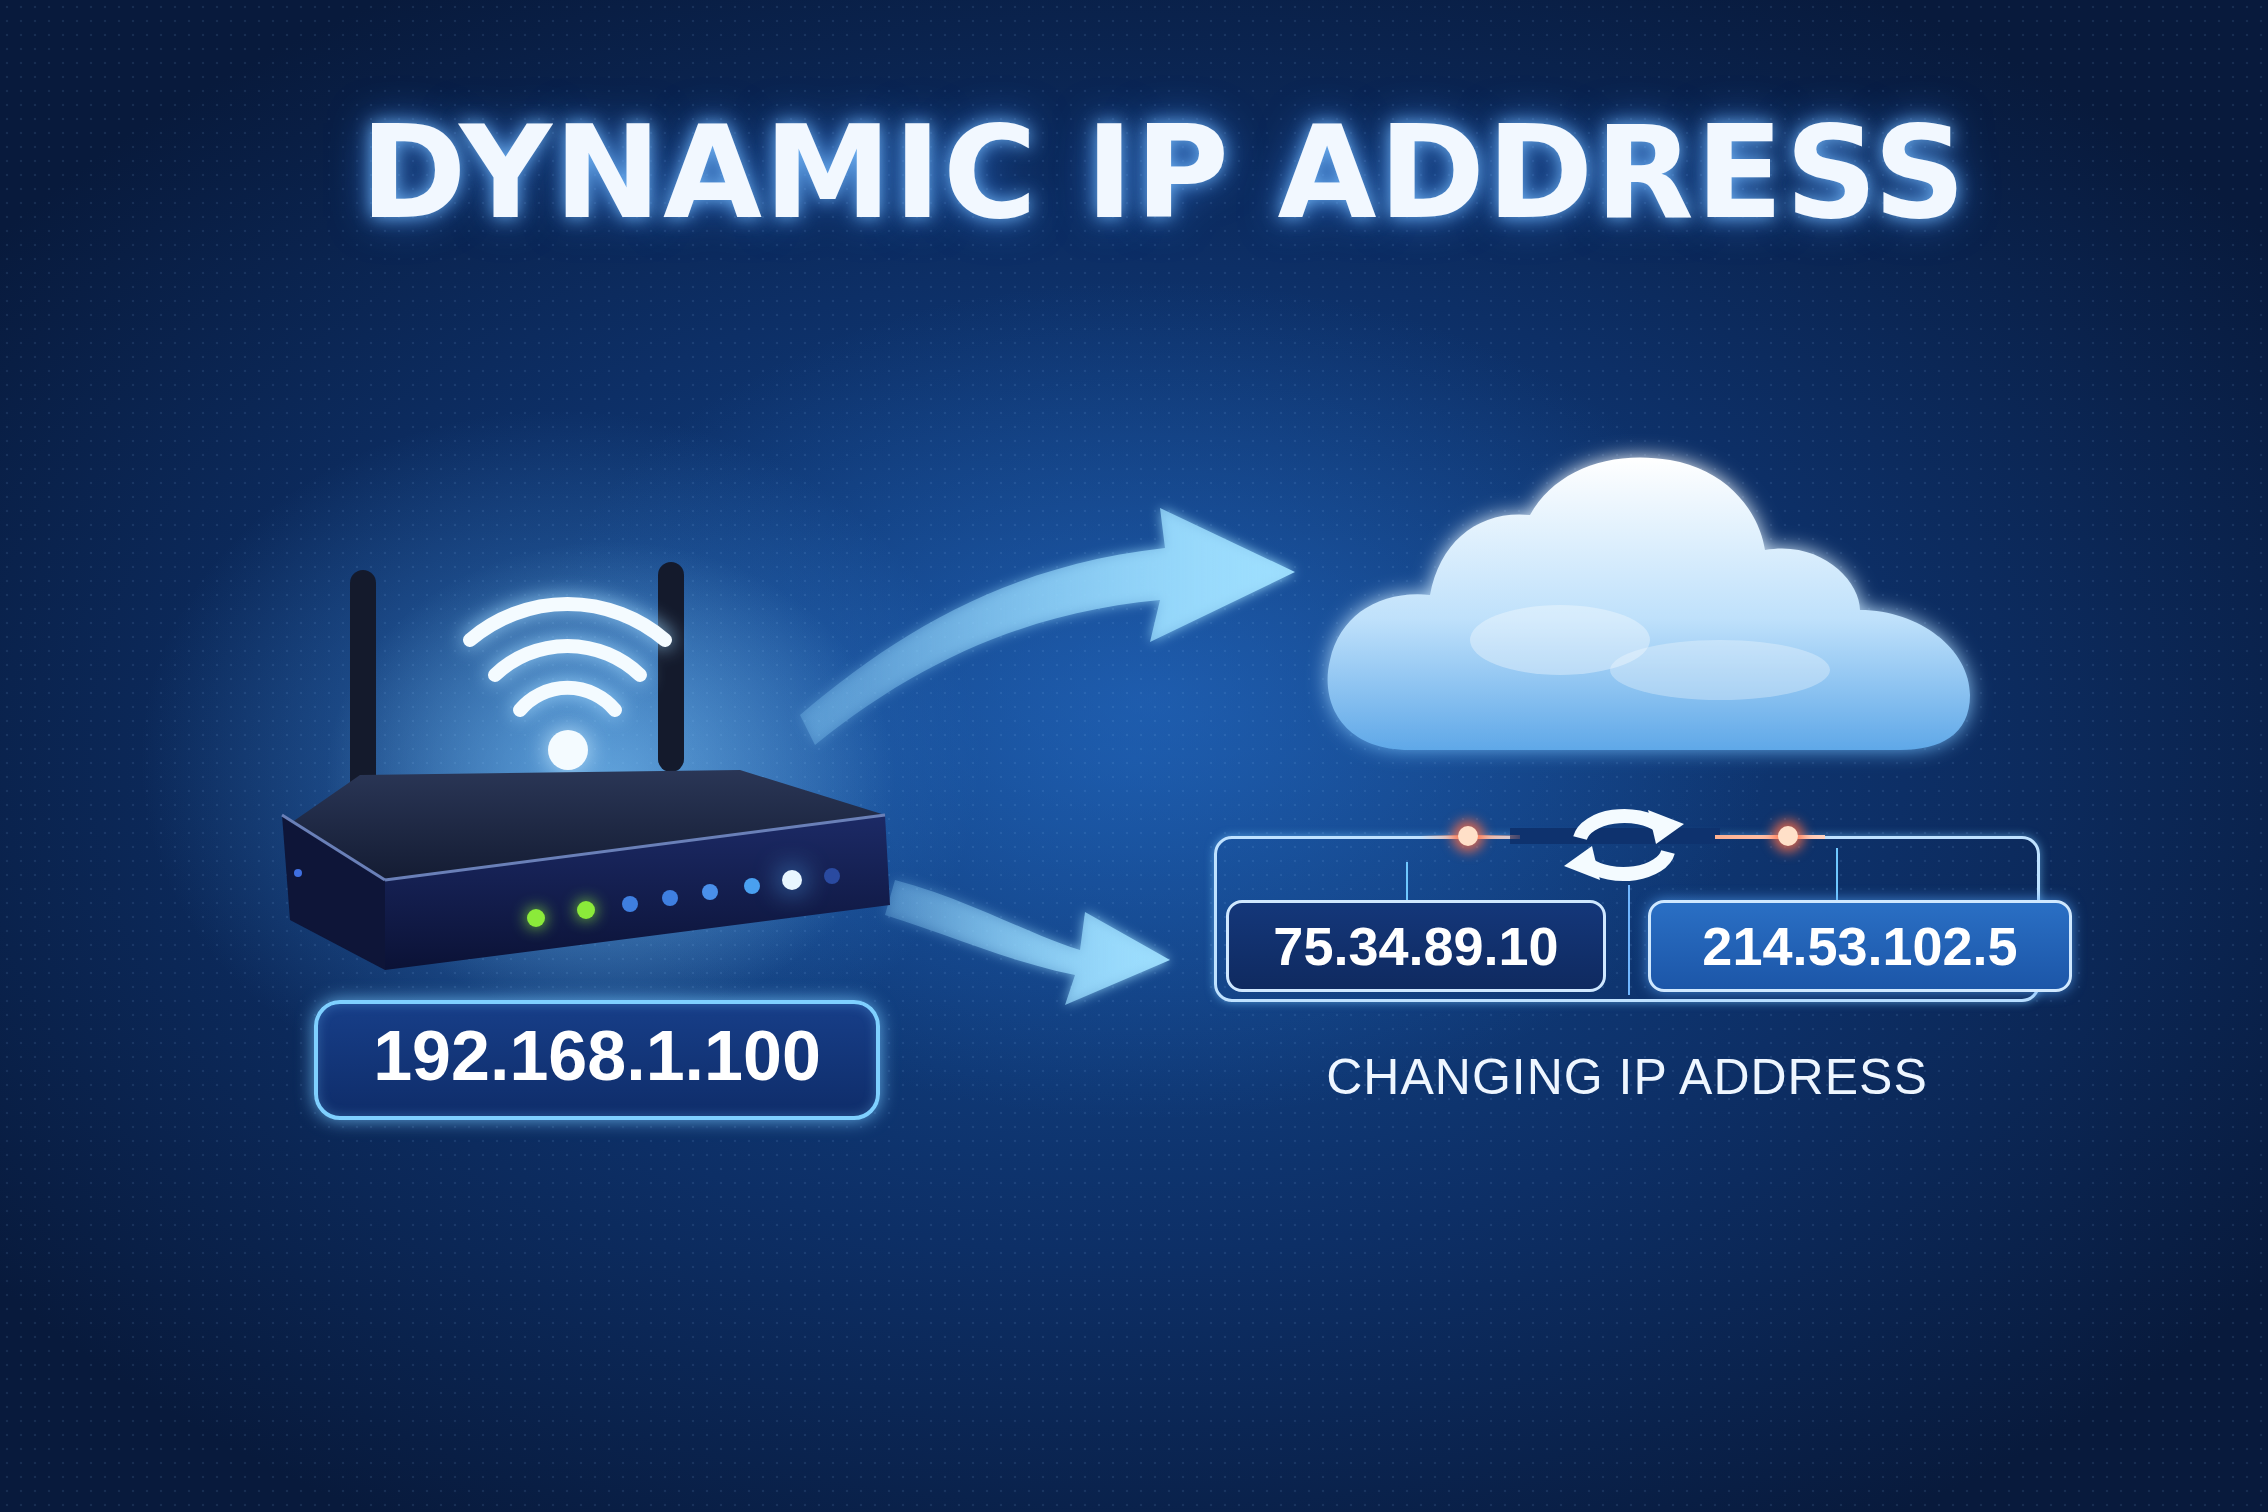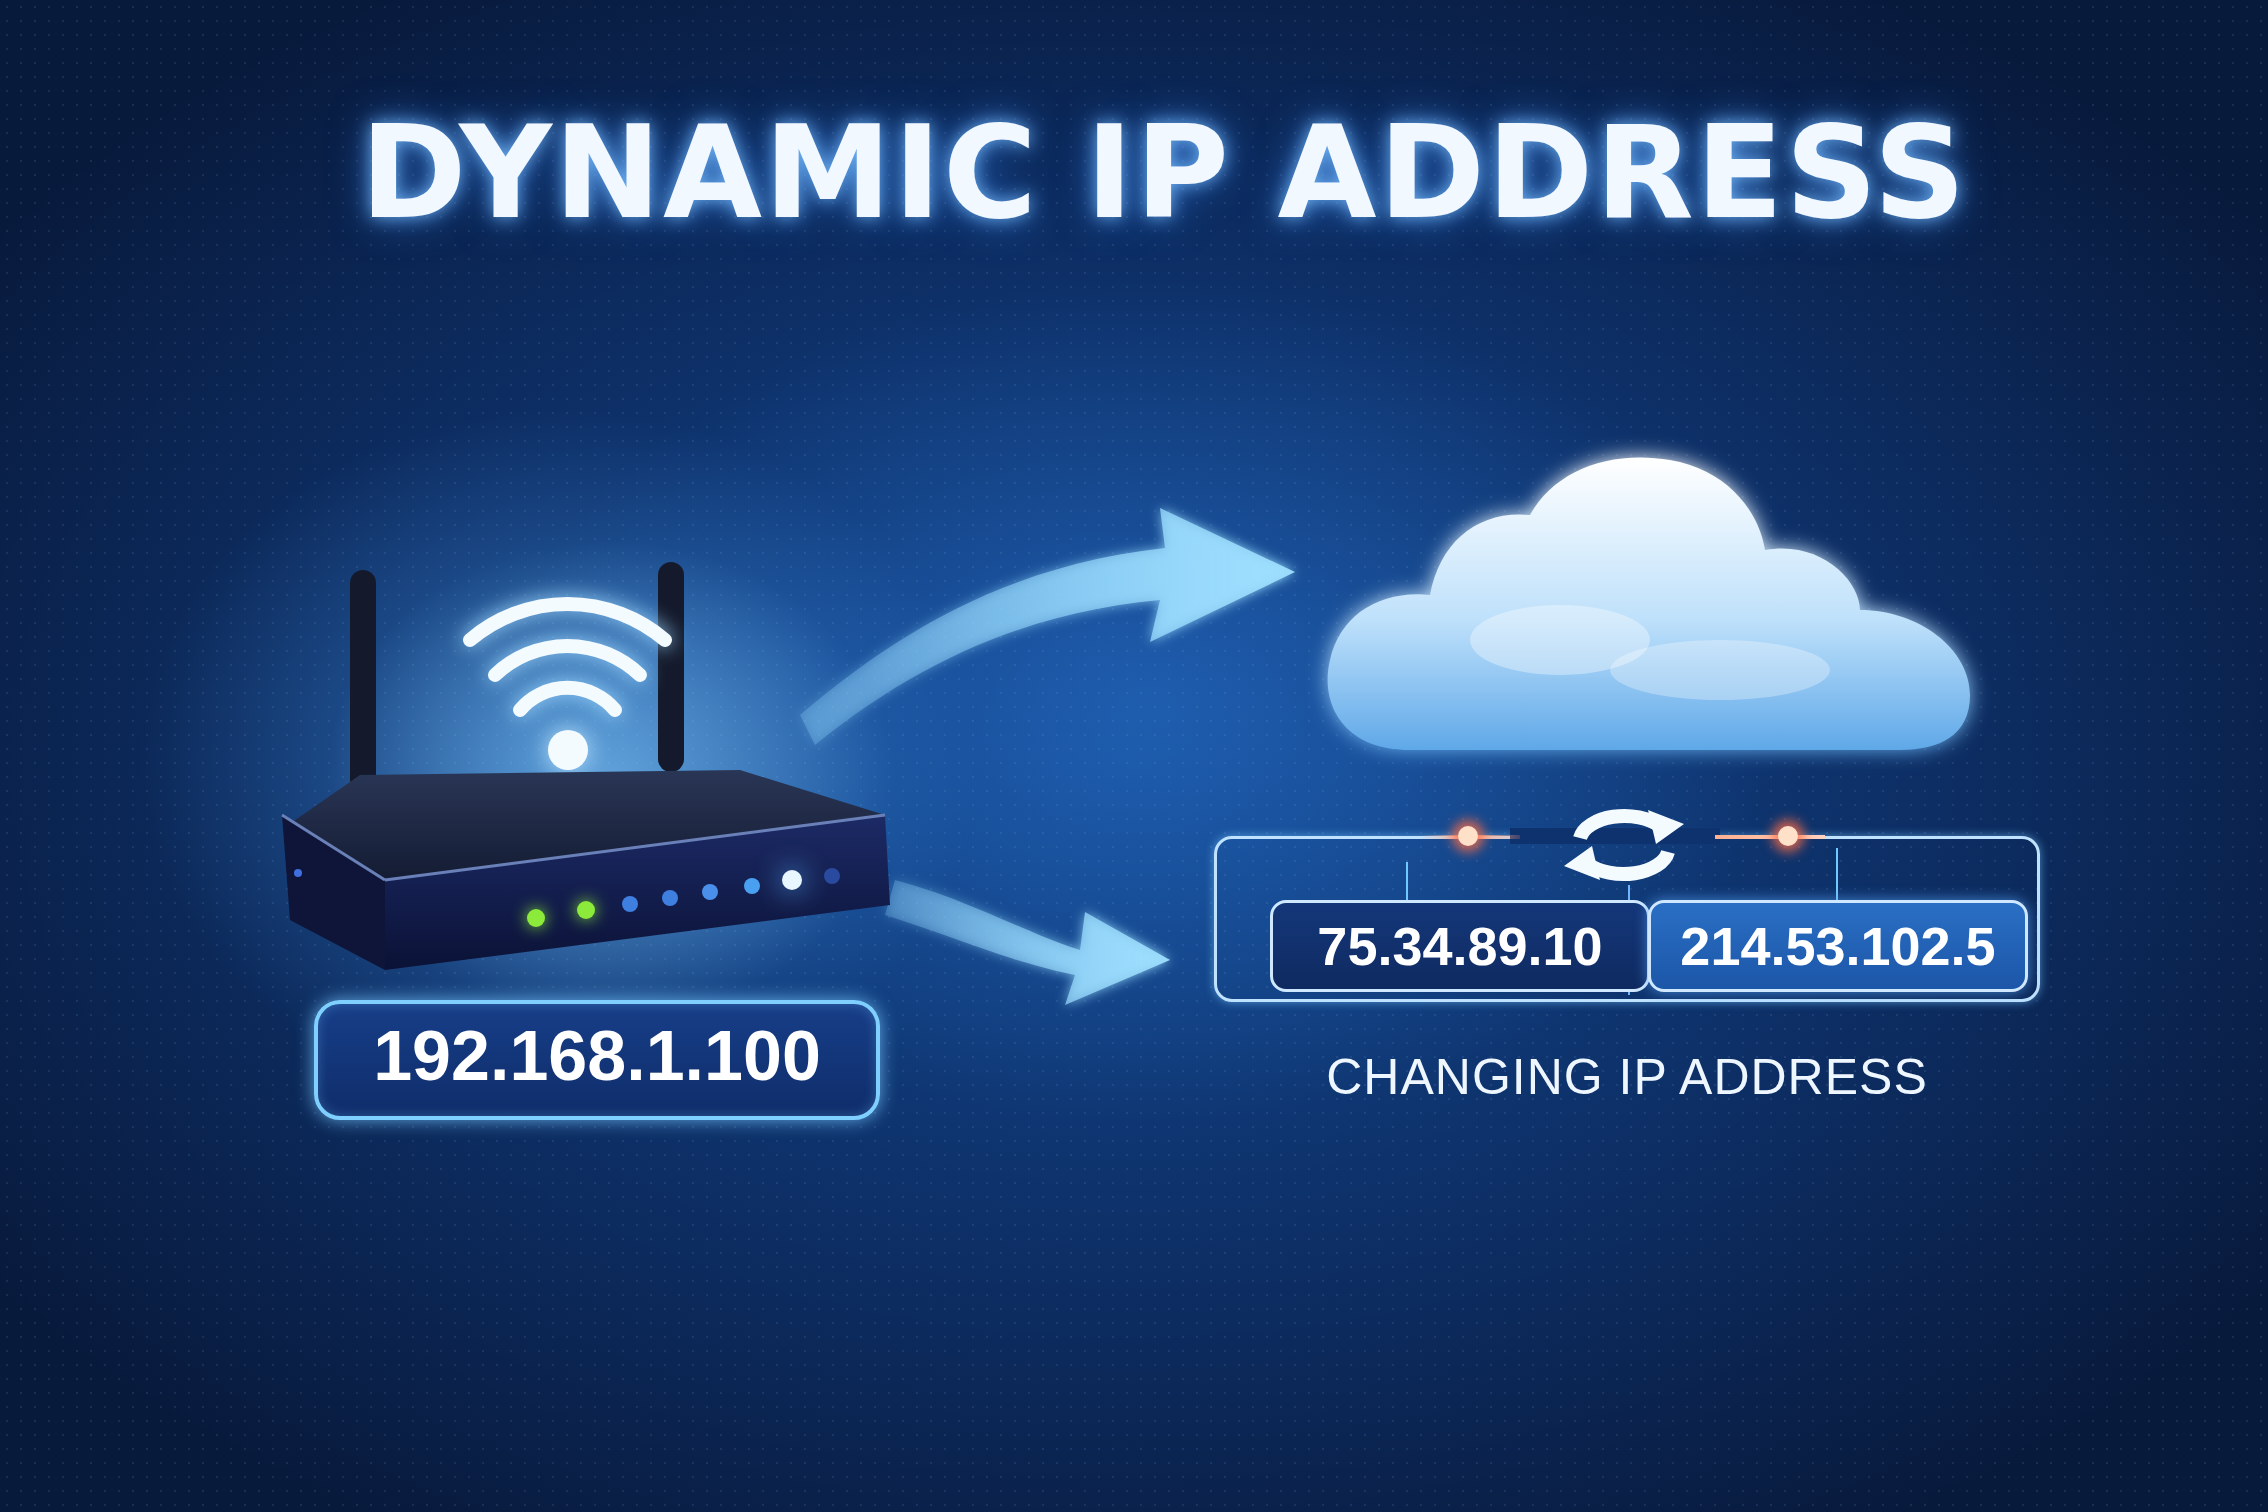--- a/index.html
+++ b/index.html
@@ -43,22 +43,22 @@
   }
   .frame-gap {
     position:absolute; left:1510px; top:828px; width:210px; height:16px;
     background:#0e326e;
   }
   .ip-box {
     position:absolute; top:900px; height:92px; border-radius:16px; box-sizing:border-box;
     border:3px solid #cfe8ff; color:#fff; font-size:54px; font-weight:bold;
     text-align:center; line-height:86px; font-family:"Liberation Sans", sans-serif;
   }
-  .ip-old { left:1226px; width:380px; background:linear-gradient(#14377a,#0f2a60);margin-left:44px; }
-  .ip-new { left:1648px; width:380px; background:linear-gradient(#2a6fc4,#1c56a8); box-shadow:0 0 14px rgba(90,170,255,0.7); }
+  .ip-old { left:1226px; width:380px; background:linear-gradient(#14377a,#0f2a60); }
+  .ip-new { left:1648px; width:424px; background:linear-gradient(#2a6fc4,#1c56a8); box-shadow:0 0 14px rgba(90,170,255,0.7); }
   .divider { position:absolute; left:1628px; top:885px; width:2px; height:110px; background:#6fb6ff; }
   .tick { position:absolute; width:2px; height:40px; background:#6fc8ff; }
   .redline { position:absolute; top:835px; height:4px; background:linear-gradient(90deg, rgba(255,140,110,0), #ffb090, rgba(255,140,110,0.2)); }
   .reddot { position:absolute; top:826px; width:20px; height:20px; border-radius:50%;
     background:#ffe0c8; box-shadow:0 0 12px 6px rgba(255,110,70,0.8); }
   .caption {
     position:absolute; left:1214px; width:826px; top:1048px; text-align:center;
     color:#eef6ff; font-size:50px; letter-spacing:1px;
     font-family:"Liberation Sans", sans-serif;
   }

